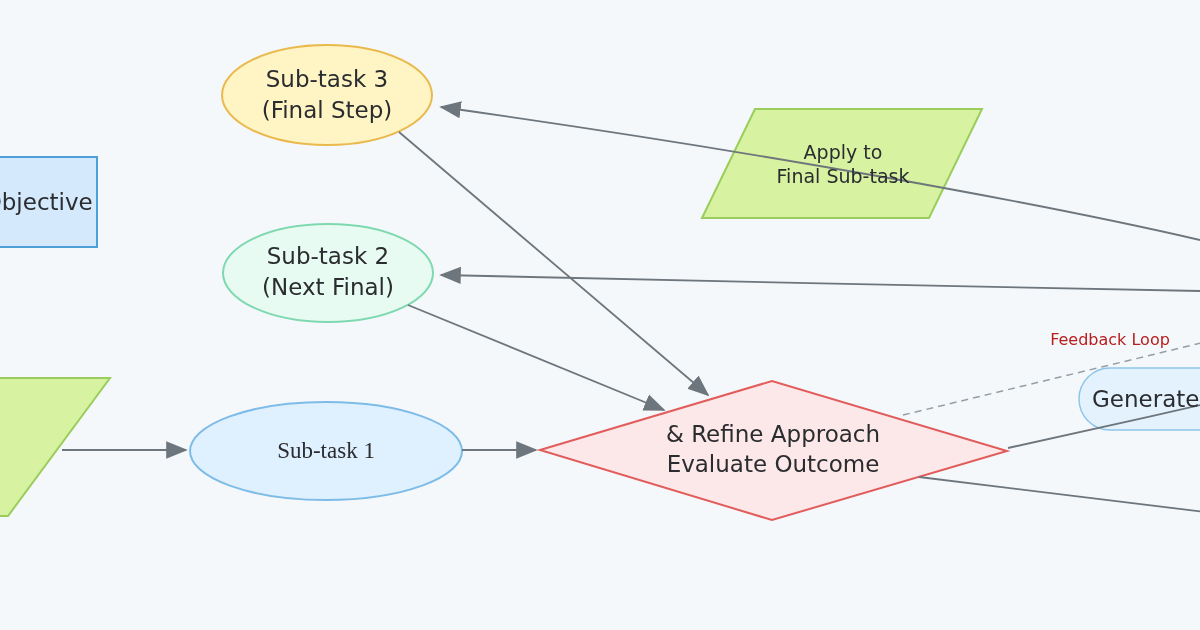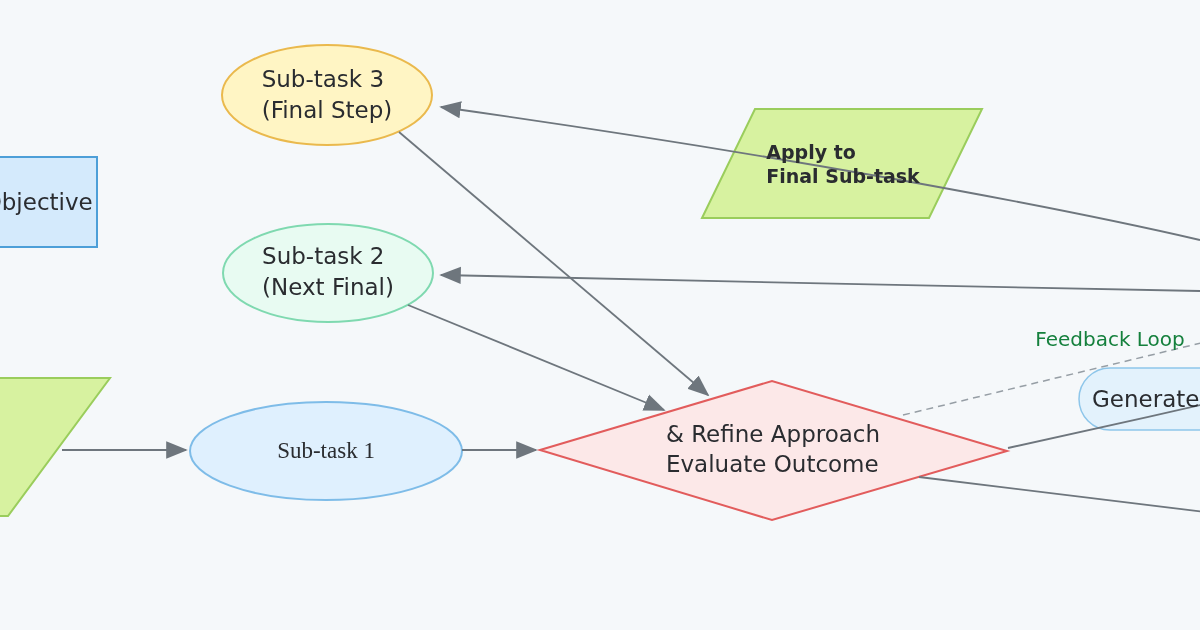--- a/index.html
+++ b/index.html
@@ -13,31 +13,32 @@
   }
   #diagram-canvas {
     position: absolute;
     left: 0; top: 0;
     width: 1200px;
     height: 630px;
   }
   .label {
     position: absolute;
     transform: translate(-50%, -50%);
+    text-align: center;
     color: #2A2C30;
     white-space: nowrap;
     pointer-events: none;
   }
   .node-label { font-size: 23px; line-height: 31px; }
-  .small-label { font-size: 19px; line-height: 24px; font-weight: bold; }
+  .small-label { font-size: 19px; line-height: 24px; }
   .edge-label {
     position: absolute;
     transform: translate(-50%, -50%);
-    font-size: 20px;
-    color: #15803d;
+    font-size: 16px;
+    color: #b91c1c;
     white-space: nowrap;
   }
   .left-anchored {
     transform: translateY(-50%);
     text-align: left;
   }
 </style>
 </head>
 <body>
 

